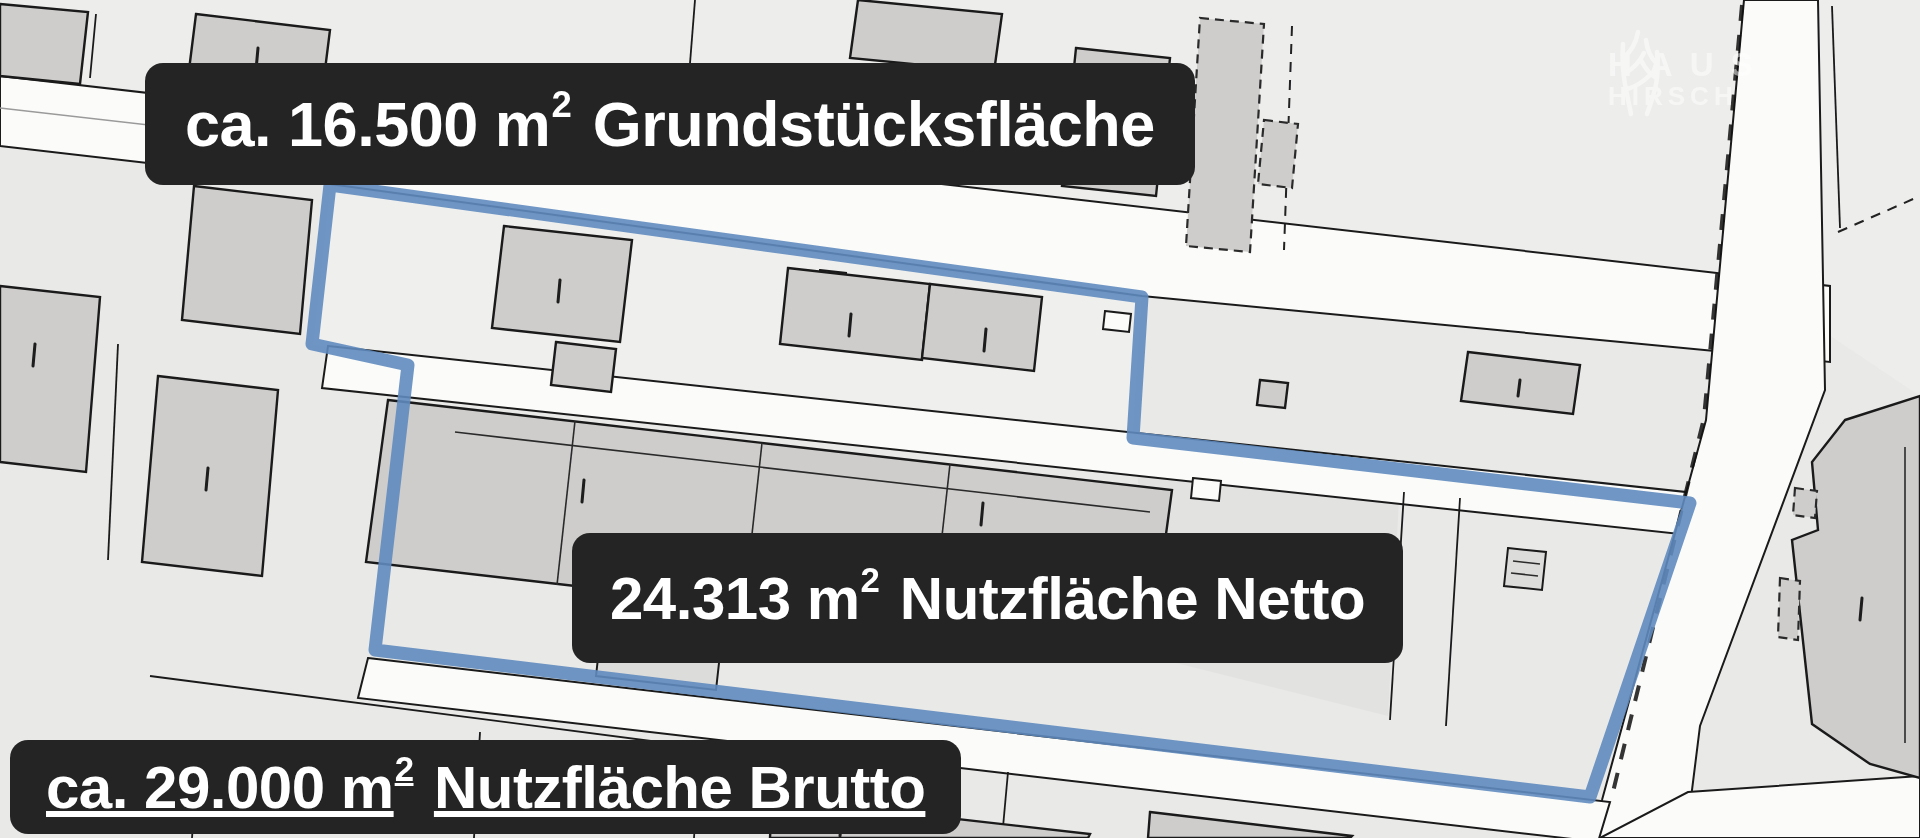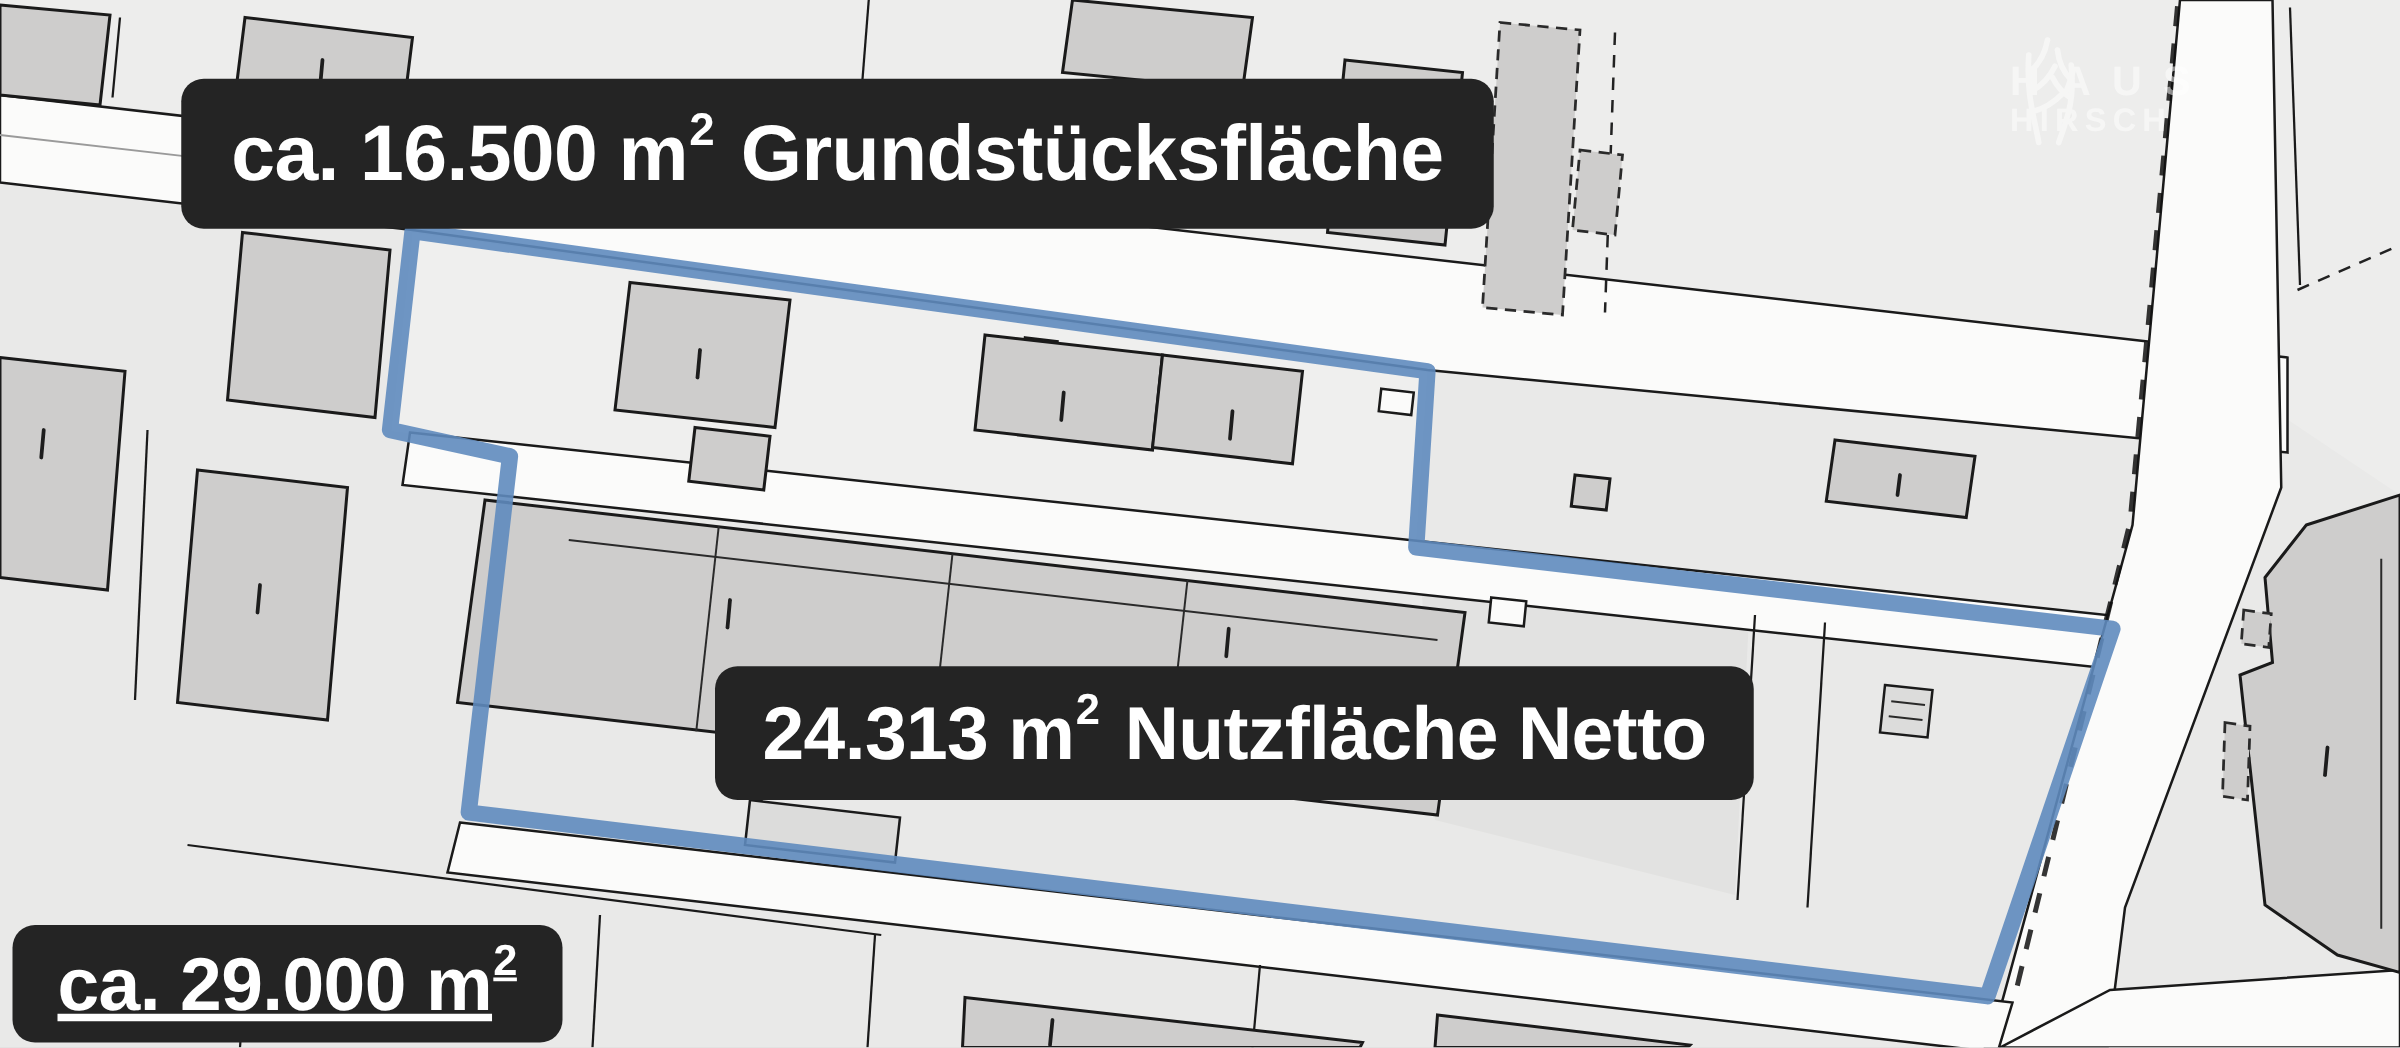--- a/index.html
+++ b/index.html
@@ -28,22 +28,22 @@
             stroke-linejoin:round;stroke-linecap:round;opacity:.9;}
 
   
   .label{
     position:absolute;display:flex;align-items:center;white-space:nowrap;
     background:var(--label_bg,#242424);color:var(--label_text,#ffffff);
     border-radius:18px;font-weight:700;letter-spacing:-0.5px;
   }
   .label .sup{font-size:.58em;vertical-align:baseline;position:relative;top:-.52em;margin-left:.03em;}
   .label .sfx{margin-left:.34em;}
-  #label-plot{left:145px;top:63px;height:120px;font-size:63px;padding:0 40px;}
-  #label-net{left:572px;top:533px;height:107px;font-size:60px;padding:0 38px;}
+  #label-plot{left:145px;top:63px;height:90px;font-size:63px;padding:16px 40px;}
+  #label-net{left:572px;top:533px;height:130px;font-size:60px;padding:0 38px;}
   #label-gross{left:10px;top:740px;height:94px;font-size:60px;padding:0 36px;text-decoration:underline;}
 
   
   .logo{
     position:absolute;left:1598px;top:26px;display:flex;align-items:flex-end;
     opacity:.5;color:var(--logo_color,#ffffff);
   }
   .logo .mark{width:80px;height:92px;flex:none;}
   .logo .words{margin-left:10px;margin-top:22px;font-weight:700;line-height:1.05;}
   .logo .l1{font-size:33px;letter-spacing:17px;}
@@ -161,20 +161,21 @@
 
   <div class="label" id="label-net">
     <span>24.313 m</span>
       <span class="sup">2</span>
       <span class="sfx">Nutzfläche Netto</span>
   </div>
 
   <div class="label" id="label-gross">
     <span>ca. 29.000 m</span>
       <span class="sup">2</span>
+      <span class="sfx">Nutzfläche Brutto</span>
   </div>
 
   <div class="logo">
     <svg class="mark" viewBox="0 0 80 92" fill="none" stroke="currentColor" stroke-width="4.5" stroke-linecap="round">
       <path d="M33,88 C29,66 23,50 25,18 M25,32 C33,26 38,17 40,6 M27,47 C35,43 42,35 46,27 M29,63 C37,61 46,55 52,49"></path>
       <path d="M49,88 C55,70 62,56 59,26 M59,38 C53,32 49,24 48,14 M58,52 C52,48 47,42 44,36"></path>
     </svg>
     <div class="words">
       <div class="l1">HAUS</div>
       <div class="l2">HIRSCH</div>

